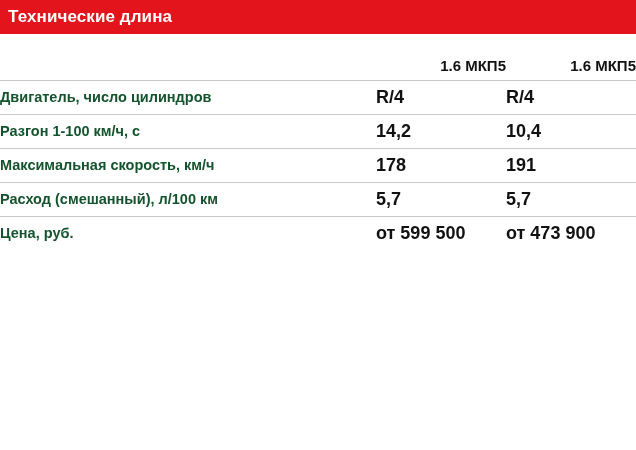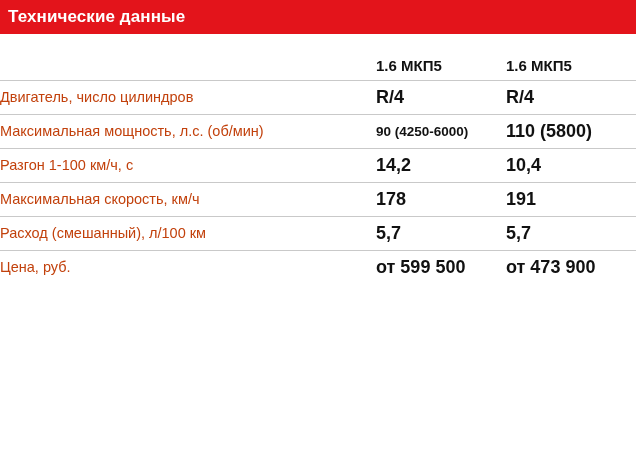--- a/index.html
+++ b/index.html
@@ -50,41 +50,42 @@
 
   table.spec-table td {
     vertical-align: middle;
     padding: 0;
     height: 34px;
     box-sizing: border-box;
   }
 
   .cell-label {
     font-size: 14.5px;
-    color: #c2410c;
+    color: #14532d;
     padding-left: 8px;
     padding-right: 4px;
-    font-weight: normal;
+    font-weight: bold;
   }
   .cell-val {
     font-size: 18px;
     color: #111111;
     font-weight: bold;
     padding-left: 8px;
     padding-right: 2px;
     white-space: nowrap;
   }
   .cell-val.narrow {
     font-size: 13.5px;
   }
 
   
   tr.head-row td {
     height: 46px;
     vertical-align: bottom;
+    text-align: right;
   }
   tr.head-row .cell-val {
     font-size: 15px;
     font-weight: bold;
     padding-bottom: 6px;
   }
 
   
   tr.ruled td {
     border-top: 1px solid #c9c9c9;
@@ -99,44 +100,39 @@
   .span-wide {
     
   }
 </style>
 </head>
 <body>
 
 <div class="spec-sheet">
 
   <div class="title-bar">
-    <span class="title-text">Технические данные</span>
+    <span class="title-text">Технические длина</span>
   </div>
 
   <table class="spec-table">
     <colgroup>
       <col class="c-label">
       <col class="c-v1">
       <col class="c-v2">
     </colgroup>
     <tbody>
       <tr class="head-row">
         <td class="cell-label"></td>
         <td class="cell-val">1.6 МКП5</td>
         <td class="cell-val">1.6 МКП5</td>
       </tr>
     <tr class="ruled">
           <td class="cell-label">Двигатель, число цилиндров</td>
           <td class="cell-val">R/4</td>
           <td class="cell-val">R/4</td>
-        </tr>
-        <tr class="ruled">
-          <td class="cell-label">Максимальная мощность, л.с. (об/мин)</td>
-          <td class="cell-val narrow">90 (4250-6000)</td>
-          <td class="cell-val">110 (5800)</td>
         </tr>
         <tr class="ruled">
           <td class="cell-label">Разгон 1-100 км/ч, с</td>
           <td class="cell-val">14,2</td>
           <td class="cell-val">10,4</td>
         </tr>
         <tr class="ruled">
           <td class="cell-label">Максимальная скорость, км/ч</td>
           <td class="cell-val">178</td>
           <td class="cell-val">191</td>

